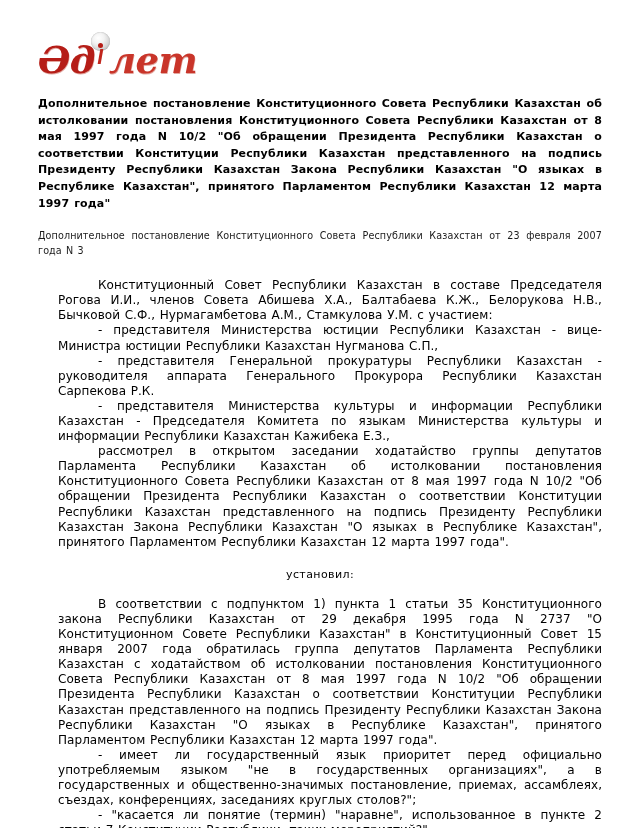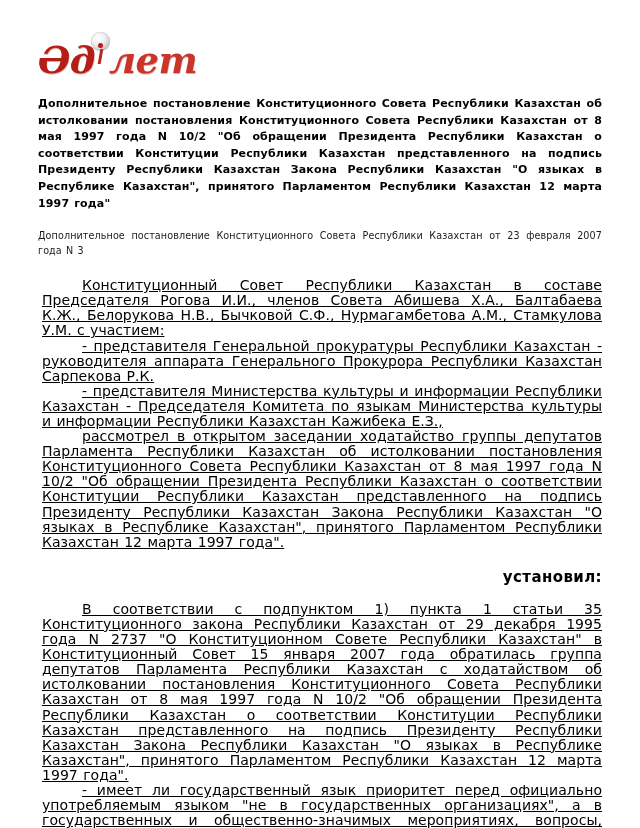--- a/index.html
+++ b/index.html
@@ -93,44 +93,43 @@
   .doc-subtitle {
     margin: 17px 38px 0 38px;
     font-size: 9.6px;
     line-height: 14.5px;
     text-align: justify;
     letter-spacing: 0.1px;
     word-spacing: 1px;
     color: #1a1a1a;
   }
   .body-text {
-    margin: 20px 38px 0 42px;
-    font-size: 14px;
+    margin: 20px 38px 0 58px;
+    font-size: 12px;
     line-height: 15.1px;
     text-align: justify;
     letter-spacing: 0.05px;
     word-spacing: 0.8px;
     color: #000000;
-    text-decoration: underline;
   }
   .body-text p {
     margin: 0;
     text-indent: 0;
   }
   .body-text p.indented {
     text-indent: 40px;
   }
   .body-text p.hang {
     text-indent: 40px;
   }
   .center-bold {
     margin: 18px 38px 16px 38px;
-    text-align: right;
-    font-size: 15px;
-    font-weight: 700;
+    text-align: center;
+    font-size: 11px;
+    font-weight: 400;
     letter-spacing: 0.4px;
   }
   .b { font-weight: 700; }
 </style>
 </head>
 <body>
 
 <div class="page">
 
   <div class="logo-block">
@@ -138,27 +137,28 @@
       <span class="seg-a">Әд</span><span class="i-slot"><span class="i-orb"></span><span class="i-dot"></span><span class="i-stem"></span></span><span class="seg-b">лет</span>
     </div>
   </div>
 
   <h1 class="doc-title">Дополнительное постановление Конституционного Совета Республики Казахстан об истолковании постановления Конституционного Совета Республики Казахстан от 8 мая 1997 года N 10/2 "Об обращении Президента Республики Казахстан о соответствии Конституции Республики Казахстан представленного на подпись Президенту Республики Казахстан Закона Республики Казахстан "О языках в Республике Казахстан", принятого Парламентом Республики Казахстан 12 марта 1997 года"</h1>
 
   <div class="doc-subtitle">Дополнительное постановление Конституционного Совета Республики Казахстан от 23 февраля 2007 года N 3</div>
 
   <div class="body-text">
     <p class="indented">Конституционный Совет Республики Казахстан в составе Председателя Рогова И.И., членов Совета Абишева Х.А., Балтабаева К.Ж., Белорукова Н.В., Бычковой С.Ф., Нурмагамбетова А.М., Стамкулова У.М. с участием:</p>
+    <p class="hang">- представителя Министерства юстиции Республики Казахстан - вице-Министра юстиции Республики Казахстан Нугманова С.П.,</p>
     <p class="hang">- представителя Генеральной прокуратуры Республики Казахстан - руководителя аппарата Генерального Прокурора Республики Казахстан Сарпекова Р.К.</p>
     <p class="hang">- представителя Министерства культуры и информации Республики Казахстан - Председателя Комитета по языкам Министерства культуры и информации Республики Казахстан Кажибека Е.З.,</p>
     <p class="indented">рассмотрел в открытом заседании ходатайство группы депутатов Парламента Республики Казахстан об истолковании  постановления  Конституционного Совета Республики Казахстан от 8 мая 1997 года N 10/2 "Об обращении Президента Республики Казахстан о соответствии Конституции Республики Казахстан представленного на подпись Президенту Республики Казахстан  Закона  Республики Казахстан "О языках в Республике Казахстан", принятого Парламентом Республики Казахстан 12 марта 1997 года".</p>
   </div>
 
   <div class="center-bold">установил:</div>
 
   <div class="body-text" style="margin-top:0">
     <p class="indented">В соответствии с подпунктом 1) пункта 1  статьи 35  Конституционного закона Республики Казахстан от 29 декабря 1995 года N 2737 "О Конституционном Совете Республики Казахстан" в Конституционный Совет 15 января 2007 года обратилась группа депутатов Парламента Республики Казахстан с ходатайством об истолковании постановления Конституционного Совета Республики Казахстан от 8 мая 1997 года N 10/2 "Об обращении Президента Республики Казахстан о соответствии Конституции Республики Казахстан представленного на подпись Президенту Республики Казахстан Закона Республики Казахстан "О языках в Республике Казахстан", принятого Парламентом Республики Казахстан 12 марта 1997 года".</p>
-    <p class="hang">- имеет ли государственный язык приоритет перед официально употребляемым языком "не в государственных организациях", а в государственных и общественно-значимых мероприятиях, вопросы, ассамблеях, съездах, конференциях, заседаниях круглых столов?";</p>
+    <p class="hang">- имеет ли государственный язык приоритет перед официально употребляемым языком "не в государственных организациях", а в государственных и общественно-значимых постановление, приемах, ассамблеях, съездах, конференциях, заседаниях круглых столов?";</p>
     <p class="hang">- "касается ли понятие (термин) "наравне", использованное в пункте 2  статьи 7  Конституции Республики, таких мероприятий?".</p>
 
   </div>
 
 </div>
 
 </body></html>

